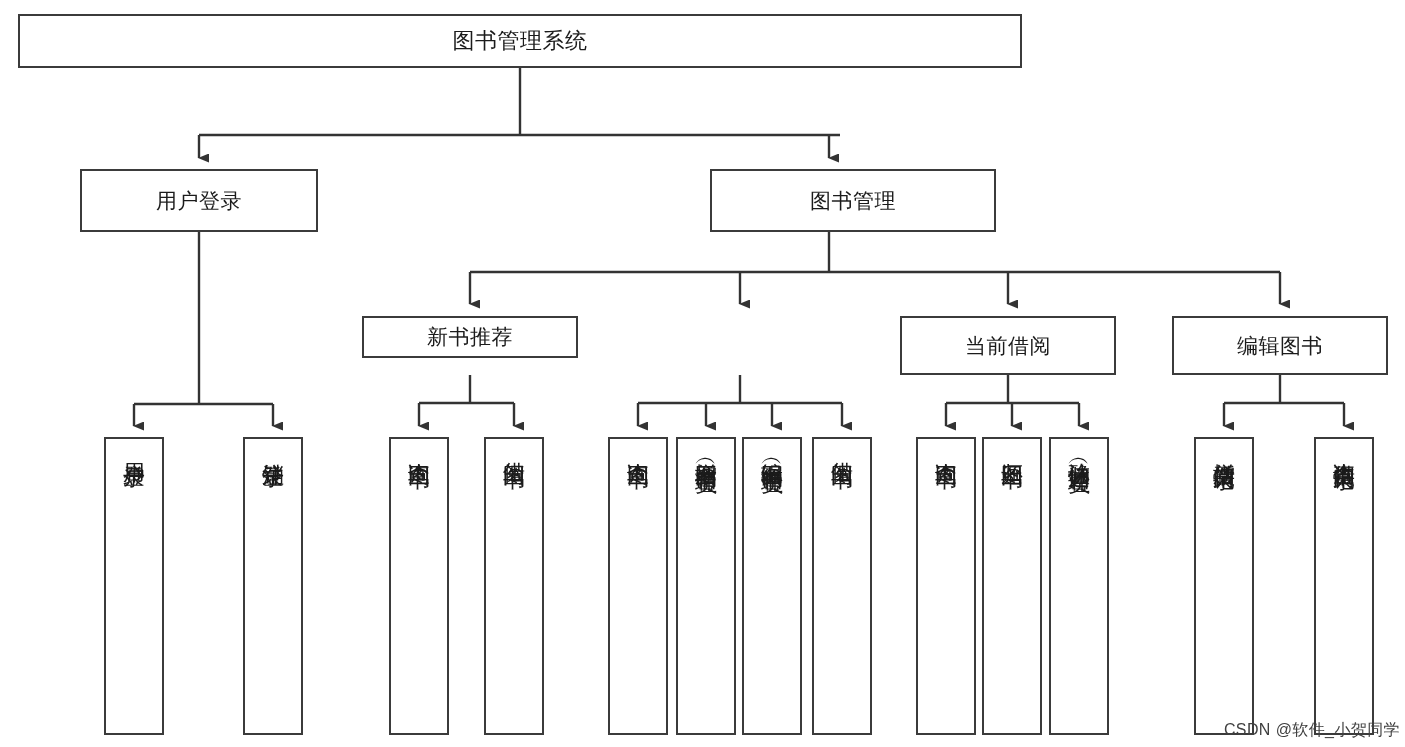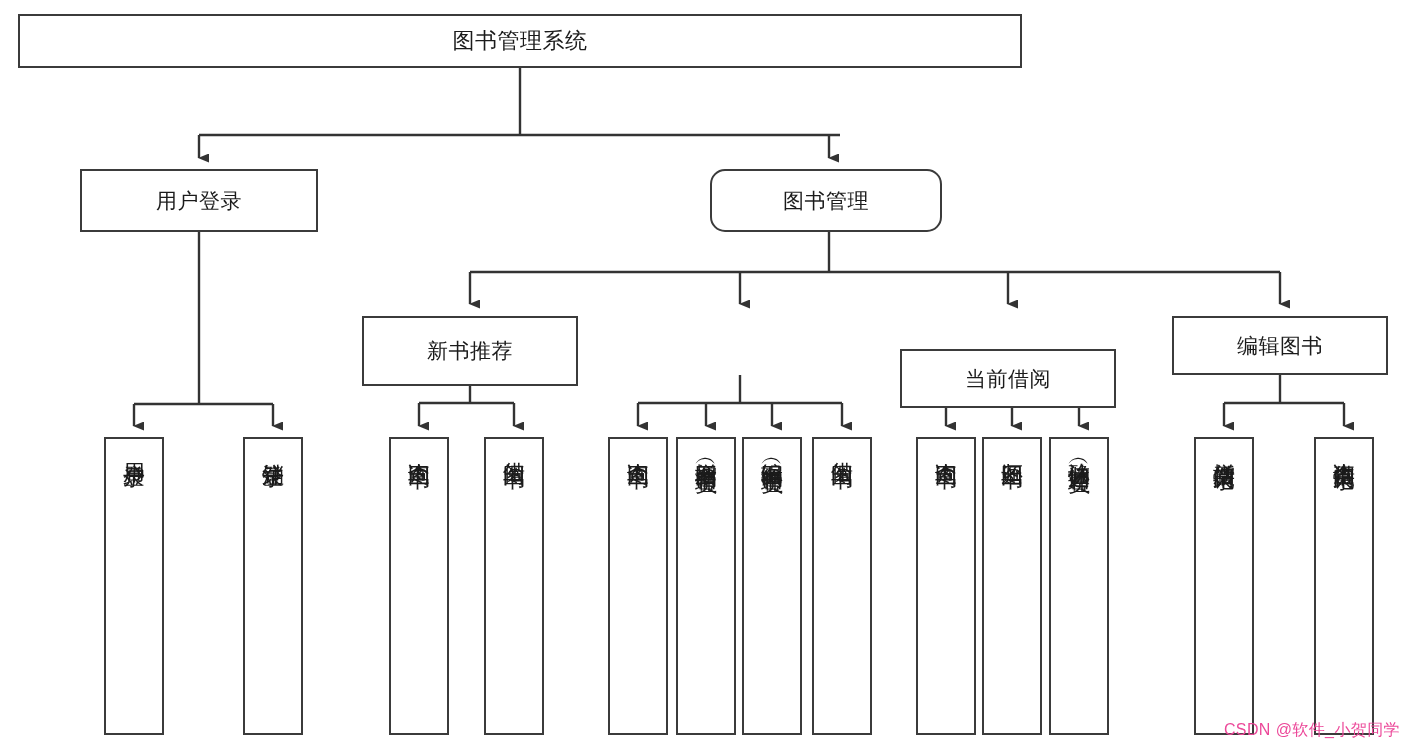--- a/index.html
+++ b/index.html
@@ -65,21 +65,21 @@
     letter-spacing: 1.5px;
     white-space: nowrap;
     height: auto;
     max-height: 100%;
   }
   .watermark {
     position: absolute;
     right: 16px;
     bottom: 6px;
     font-size: 16px;
-    color: #ec4899;
+    color: #404040;
     white-space: nowrap;
     z-index: 5;
     letter-spacing: 0.4px;
   }
 </style>
 </head>
 <body>
 
 <div id="diagram-root">
 
@@ -134,30 +134,30 @@
   </svg>
 
   <div class="node horizontal root" style="left:18px; top:14px; width:1004px; height:54px;">
     <span class="node-label">图书管理系统</span>
   </div>
 
   <div class="node horizontal" style="left:80px; top:169px; width:238px; height:63px;">
     <span class="node-label">用户登录</span>
   </div>
 
-  <div class="node horizontal" style="left:710px; top:169px; width:232px; height:63px;border-radius:15px;">
+  <div class="node horizontal" style="left:710px; top:169px; width:286px; height:63px;">
     <span class="node-label">图书管理</span>
   </div>
 
-  <div class="node horizontal" style="left:362px; top:316px; width:216px; height:70px;">
+  <div class="node horizontal" style="left:362px; top:316px; width:216px; height:42px;">
     <span class="node-label">新书推荐</span>
   </div>
 
 
-  <div class="node horizontal" style="left:900px; top:316px; width:216px; height:59px;margin-top:33px;">
+  <div class="node horizontal" style="left:900px; top:316px; width:216px; height:59px;">
     <span class="node-label">当前借阅</span>
   </div>
 
   <div class="node horizontal" style="left:1172px; top:316px; width:216px; height:59px;">
     <span class="node-label">编辑图书</span>
   </div>
 
   <div class="node vertical" style="left:104px; top:437px; width:60px; height:298px;">
     <span class="node-label">用户登录</span>
   </div>

